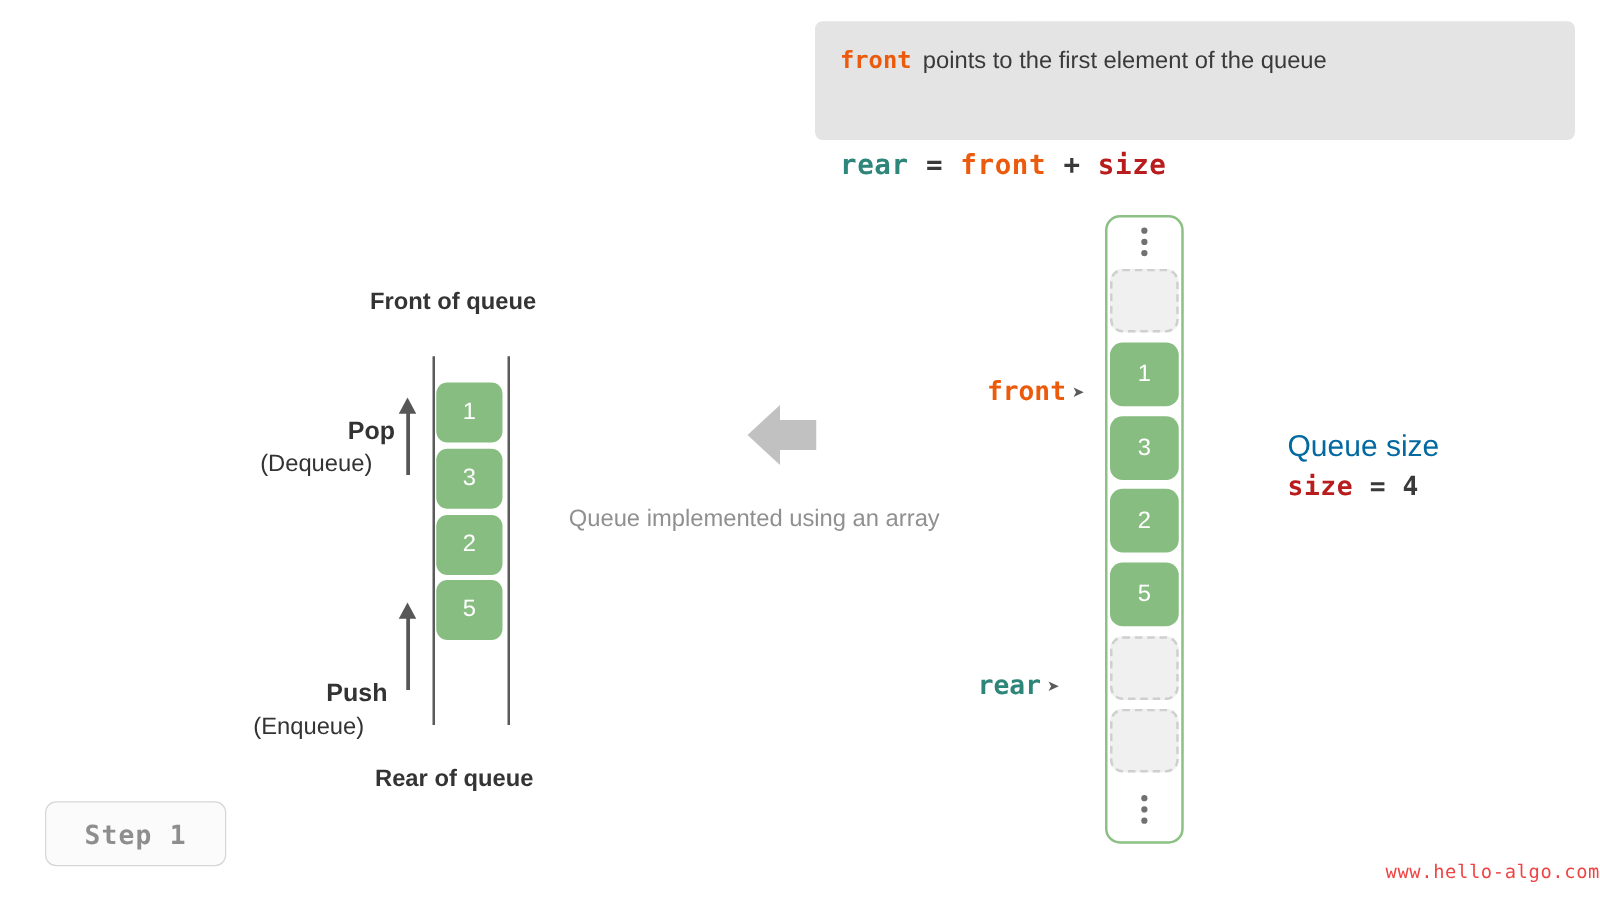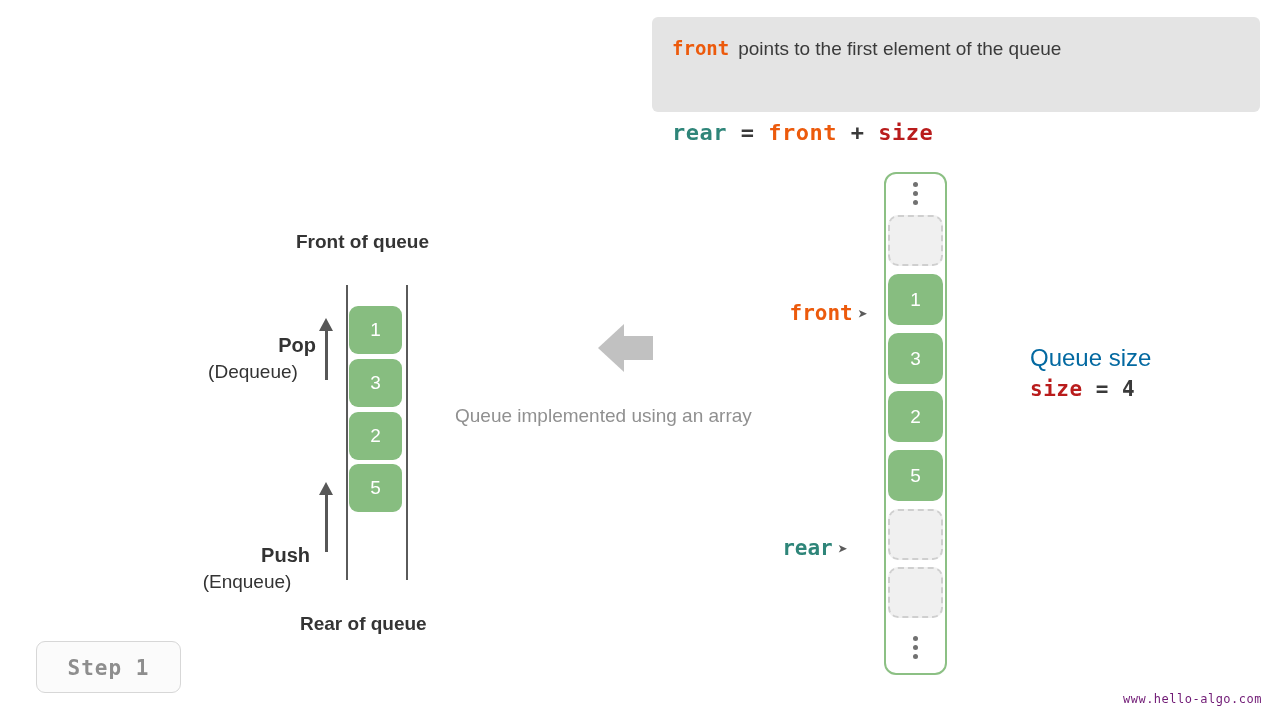--- a/index.html
+++ b/index.html
@@ -233,24 +233,24 @@
     font-family: "DejaVu Sans Mono", "Liberation Mono", monospace;
     font-weight: bold;
     font-size: 21px;
     color: #8e8e8e;
     letter-spacing: 1px;
     box-sizing: border-box;
   }
 
   
   #watermark {
-    right: 18px; bottom: 14px;
-    font-family: "DejaVu Sans Mono", "Liberation Mono", monospace;
-    font-size: 12px;
-    color: #701a75;
+    right: 0; bottom: 14px;
+    font-family: "DejaVu Sans Mono", "Liberation Mono", monospace;
+    font-size: 15px;
+    color: #ef4444;
     letter-spacing: 0.5px;
   }
 </style>
 </head>
 <body>
 
 <div class="abs" id="info-box">
   <div class="info-line">
     <span class="mono c-front">front</span><span class="info-gap"></span><span>points to the first element of the queue</span>
   </div>

